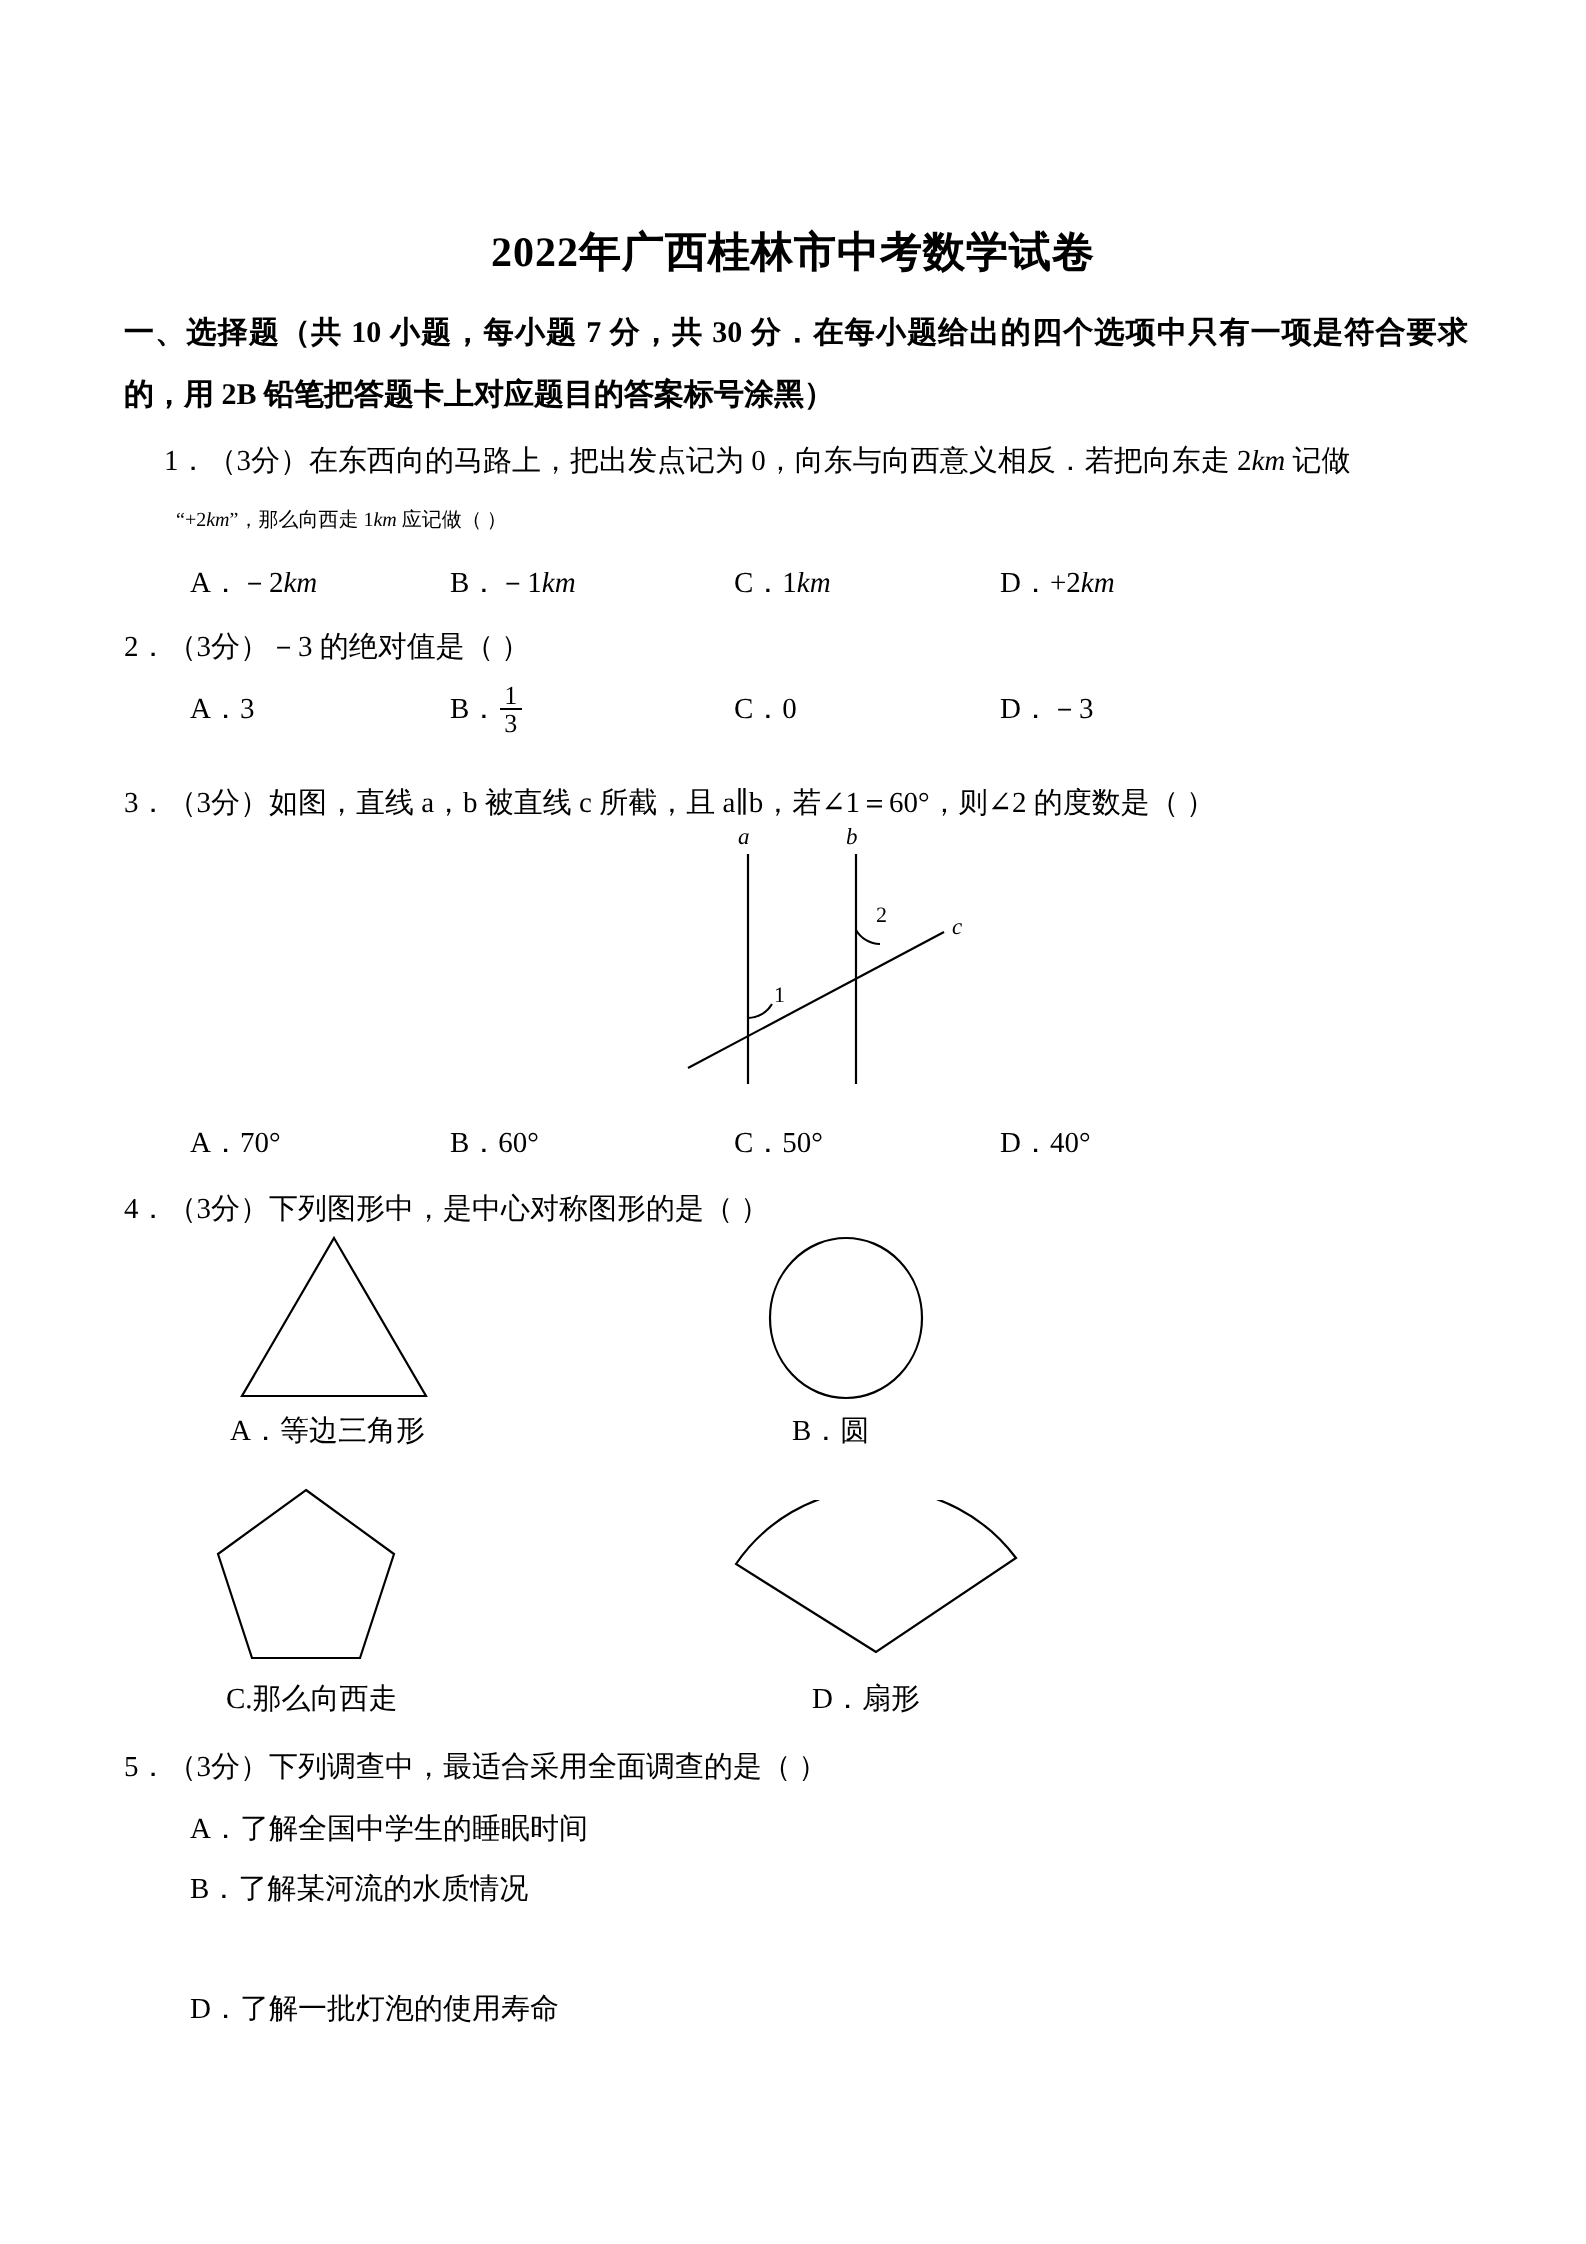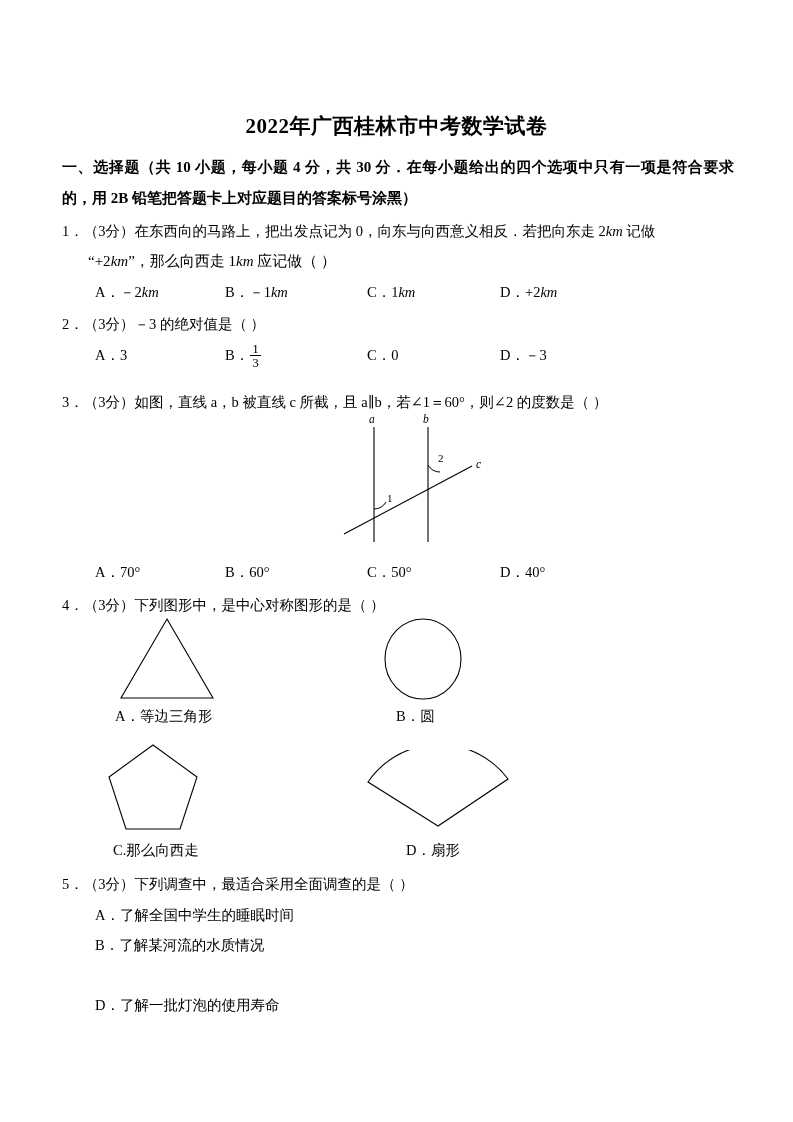--- a/index.html
+++ b/index.html
@@ -51,21 +51,21 @@
     position: absolute;
     left: 62px;
     width: 680px;
     font-size: 14.5px;
     line-height: 30px;
     white-space: nowrap;
   }
   .q-cont {
     position: absolute;
     left: 88px;
-    font-size: 15px;
+    font-size: 10px;
     line-height: 30px;
     white-space: nowrap;
   }
 
   
   .opt-row {
     position: absolute;
     left: 0;
     width: 793px;
     height: 30px;
@@ -129,23 +129,23 @@
     letter-spacing: 0.3px;
   }
 </style>
 </head>
 <body>
 
 <div class="page">
 
   <div class="doc-title">2022年广西桂林市中考数学试卷</div>
 
-  <div class="section-head">一、选择题（共 10 小题，每小题 4 分，共 30 分．在每小题给出的四个选项中只有一项是符合要求的，用 2B 铅笔把答题卡上对应题目的答案标号涂黑）</div>
-
-  <div class="q-stem" style="top:204px;">
+  <div class="section-head">一、选择题（共 10 小题，每小题 7 分，共 30 分．在每小题给出的四个选项中只有一项是符合要求的，用 2B 铅笔把答题卡上对应题目的答案标号涂黑）</div>
+
+  <div class="q-stem" style="top:204px;margin-left:20px;">
     <span>1．（3分）在东西向的马路上，把出发点记为 0，向东与向西意义相反．若把向东走 2</span><span class="mit">km</span><span> 记做</span>
   </div>
   <div class="q-cont" style="top:234px;">
     <span>“+2</span><span class="mit">km</span><span>”，那么向西走 1</span><span class="mit">km</span><span> 应记做（      ）</span>
   </div>
   <div class="opt-row" style="top:265px;">
     <span class="opt c0"><span>A．</span><span>－2</span><span class="mit">km</span></span>
     <span class="opt c1"><span>B．</span><span>－1</span><span class="mit">km</span></span>
     <span class="opt c2"><span>C．</span><span>1</span><span class="mit">km</span></span>
     <span class="opt c3"><span>D．</span><span>+2</span><span class="mit">km</span></span>

